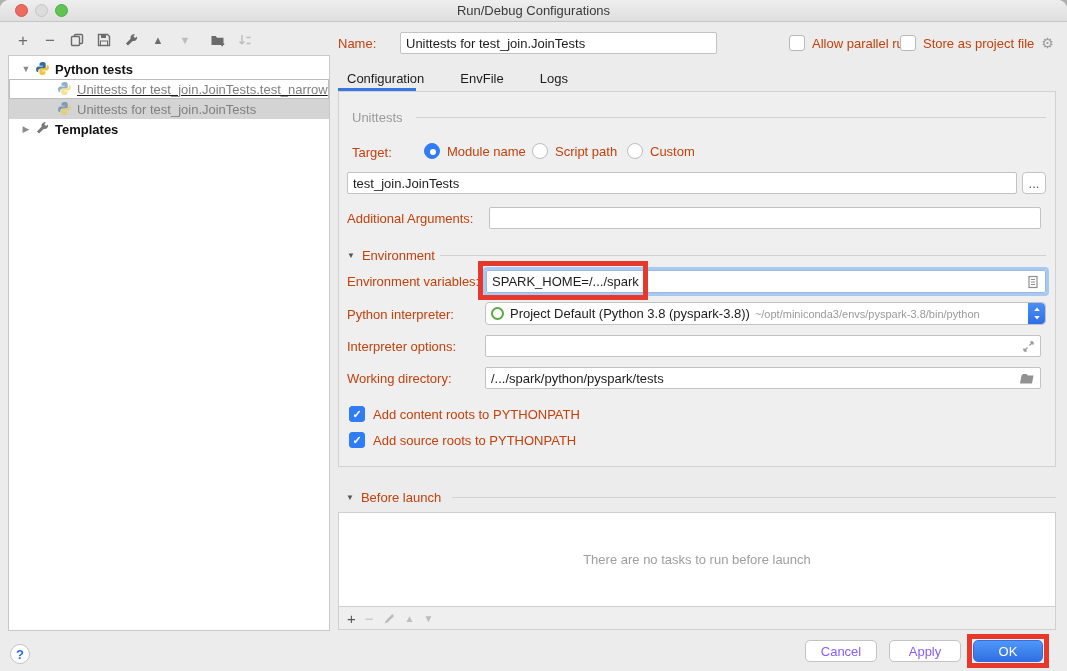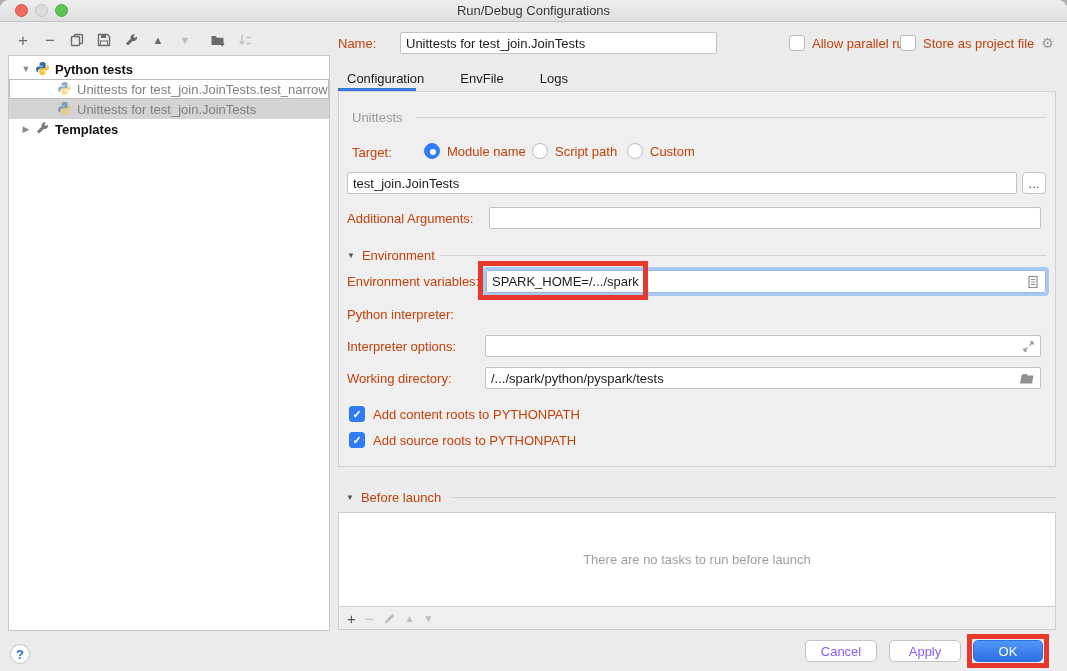--- a/index.html
+++ b/index.html
@@ -24,21 +24,21 @@
   .disabled { color:#bdbdbd !important; }
   
   .tree-panel { left:8px; top:55px; width:322px; height:576px;
     background:#ffffff; border:1px solid #c8c8c8; overflow:hidden; }
   .trow { position:relative; height:20px; display:flex; align-items:center;
     white-space:nowrap; overflow:hidden; }
   .trow .twisty { width:14px; text-align:center; font-size:9px; color:#8c8c8c; flex:0 0 14px; margin-left:10px; }
   .trow .ticon16 { width:16px; height:16px; flex:0 0 16px; margin:0 4px 0 2px; }
   .trow.child { padding-left:46px; }
   .trow.selected { background:#d4d4d4; }
-  .trow.focus-border { outline:1px solid #bdbdbd; outline-offset:-1px; }
+  .trow.focus-border { outline:1px solid #bdbdbd; outline-offset:-1px;text-decoration:underline; }
   .tree-label { font-size:13px; }
   .tree-label.bold { font-weight:bold; color:#111; }
   .tree-label.dim { color:#7f7f7f; }
   
   .lbl { font-size:13px; color:#c2410c; white-space:nowrap; }
   .tfield { background:#fff; border:1px solid #c2c2c2; border-radius:2px;
     display:flex; align-items:center; padding:0 5px; }
   .tfield input { border:none; outline:none; flex:1; font:13px "Liberation Sans",sans-serif;
     color:#1c1c1c; background:transparent; min-width:0; }
   .group-line { border-top:1px solid #d2d2d2; }
@@ -222,20 +222,31 @@
         <svg width="14" height="14" viewBox="0 0 14 14">
             <rect x="3" y="1.5" width="8" height="11" fill="#fff" stroke="#8f8f8f" stroke-width="1.2"></rect>
             <path d="M5 4.5h4M5 7h4M5 9.5h4" stroke="#8f8f8f" stroke-width="1.2"></path>
           </svg>
       </span>
     </div>
   </div>
   <div class="abs red-annot" style="left:478px;top:261px;width:170px;height:39px;"></div>
 
   <span class="abs lbl" style="left:347px;top:307px;">Python interpreter:</span>
+  <div class="abs tfield" style="left:485px;top:302px;width:561px;height:23px;padding-right:0;border-radius:4px;">
+    <span style="width:13px;height:13px;border:2.5px solid #57a83f;border-radius:50%;flex:0 0 13px;margin-right:6px;"></span>
+    <span style="white-space:nowrap;">Project Default (Python 3.8 (pyspark-3.8))</span>
+    <span class="gray-note" style="font-size:11px;margin-left:5px;flex:1;white-space:nowrap;overflow:hidden;">~/opt/miniconda3/envs/pyspark-3.8/bin/python</span>
+    <span class="mac-stepper">
+      <svg width="8" height="15" viewBox="0 0 8 15">
+          <path d="M4 1.5 6.8 5H1.2z" fill="#fff"></path>
+          <path d="M4 13.5 1.2 10h5.6z" fill="#fff"></path>
+        </svg>
+    </span>
+  </div>
 
   <span class="abs lbl" style="left:347px;top:339px;">Interpreter options:</span>
   <div class="abs tfield" style="left:485px;top:335px;width:556px;height:22px;">
     <input value="" style="">
     <span>
       <svg width="13" height="13" viewBox="0 0 13 13">
           <path d="M7.5 5.5 11 2M11 2H8.2M11 2v2.8M5.5 7.5 2 11M2 11h2.8M2 11V8.2" stroke="#9a9a9a" stroke-width="1.3" fill="none"></path>
         </svg>
     </span>
   </div>

